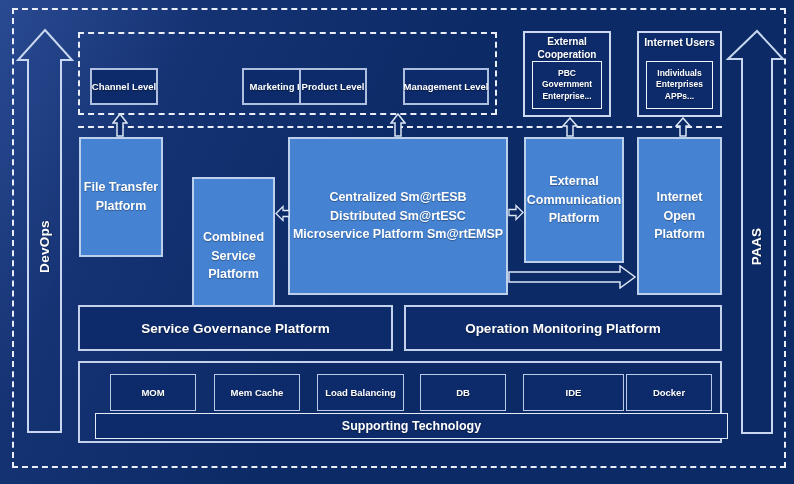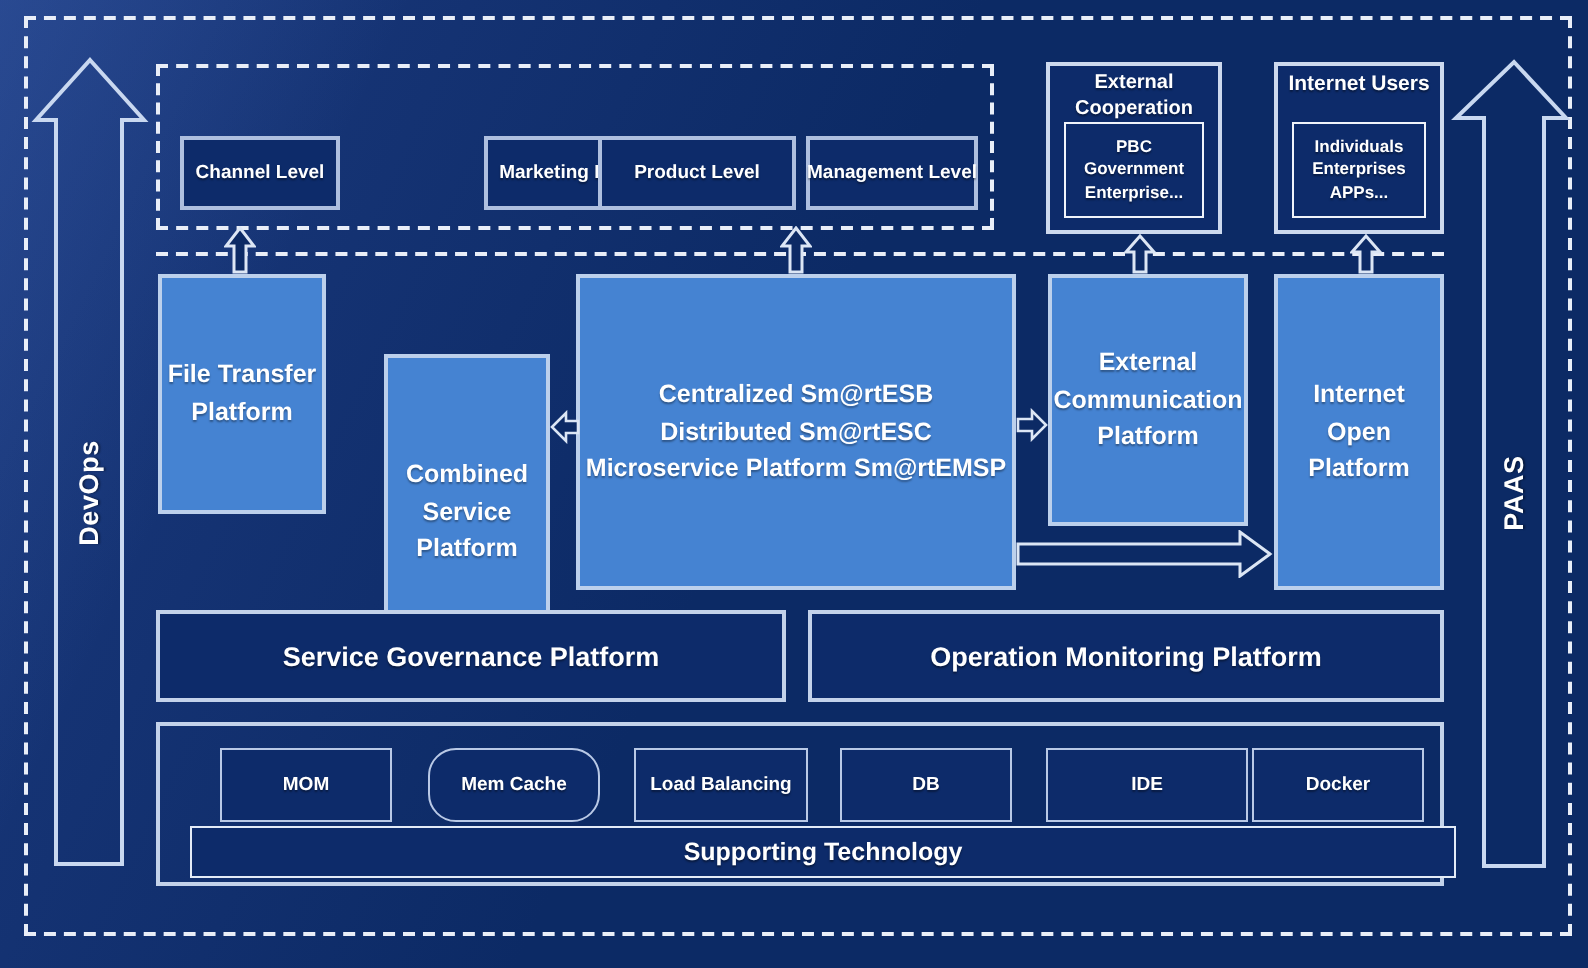--- a/index.html
+++ b/index.html
@@ -20,21 +20,21 @@
 
   
   .rail-svg{overflow:visible;}
   .rail-label-wrap{display:flex;align-items:center;justify-content:center;}
   .rail-label{transform:rotate(-90deg);white-space:nowrap;font-size:13.5px;letter-spacing:.3px;}
 
   
   .top-dash{left:78px;top:32px;width:419px;height:83px;border:2px dashed #e9eef8;}
   .level-box{top:68px;height:37px;background:#0d2b6a;border:2px solid #aebfdf;
     display:flex;align-items:center;justify-content:center;font-size:9.5px;white-space:nowrap;}
-  .lb0{left:90px;width:80px;} .lb1{left:194px;width:87px;margin-left:48px;} .lb2{left:299px;width:99px;} .lb3{left:403px;width:86px;}
+  .lb0{left:90px;width:68px;} .lb1{left:194px;width:87px;margin-left:48px;} .lb2{left:299px;width:68px;} .lb3{left:403px;width:86px;}
 
   
   .user-box{top:31px;height:86px;background:#0d2b6a;border:2px solid #cdd9ee;}
   .ext-coop{left:523px;width:88px;} .inet-users{left:637px;width:85px;}
   .user-title{margin-top:3px;font-size:10px;line-height:1.25;}
   .inet-users .user-title{font-size:10.5px;}
   .user-inner{position:absolute;left:7px;right:7px;top:28px;bottom:6px;border:1.5px solid #f0f4fb;
     display:flex;align-items:center;justify-content:center;font-size:8.5px;line-height:1.3;padding:1px;}
 
   
@@ -51,21 +51,21 @@
 
   
   .gov-box{top:305px;height:46px;background:#0d2b6a;border:2px solid #c3d2ea;
     display:flex;align-items:center;justify-content:center;font-size:13.5px;}
   .g-left{left:78px;width:315px;} .g-right{left:404px;width:318px;}
 
   
   .sup-container{left:78px;top:361px;width:644px;height:82px;border:2px solid #c3d2ea;}
   .tech-box{top:374px;height:37px;background:#0d2b6a;border:1.5px solid #b9c9e6;
     display:flex;align-items:center;justify-content:center;font-size:9.5px;line-height:1.25;margin-left:12px;}
-  .t0{left:98px;width:86px;} .t1{left:202px;width:86px;border-radius:14px;} .t2{left:305px;width:87px;}
+  .t0{left:98px;width:86px;} .t1{left:202px;width:86px;} .t2{left:305px;width:87px;}
   .t3{left:408px;width:86px;} .t4{left:511px;width:101px;} .t5{left:614px;width:86px;}
   .sup-bar{left:95px;top:413px;width:633px;height:26px;background:#0d2b6a;border:1.5px solid #e3ebf7;
     display:flex;align-items:center;justify-content:center;font-size:12.5px;}
 </style>
 </head>
 <body>
 
 <div class="canvas">
 
   <div class="abs outer-dash"></div>

